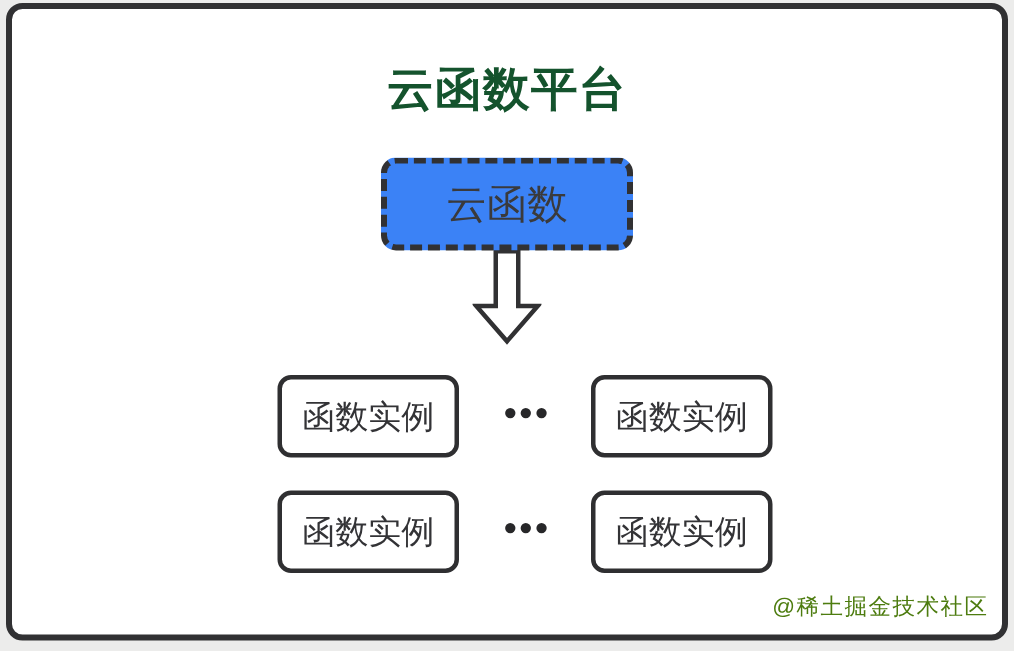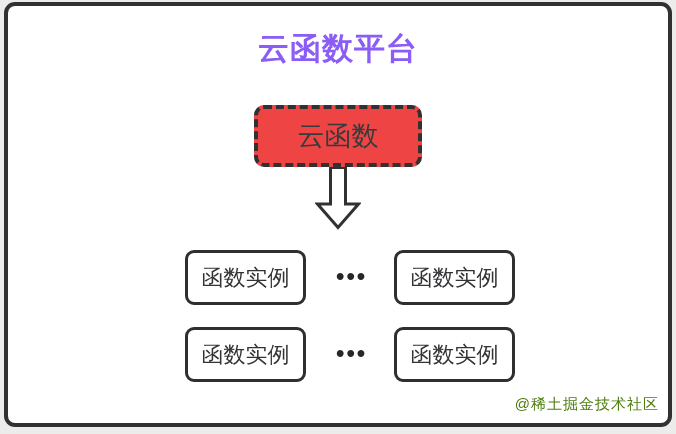--- a/index.html
+++ b/index.html
@@ -17,40 +17,40 @@
     top: 2px;
     width: 668px;
     height: 425px;
     box-sizing: border-box;
     border: 4px solid #313133;
     border-radius: 11px;
     background: #ffffff;
   }
   .title {
     position: absolute;
-    top: 22px;
+    top: 33px;
     left: 0;
     width: 100%;
     text-align: center;
     font-size: 31px;
     font-weight: bold;
-    color: #8b5cf6;
+    color: #14532d;
     letter-spacing: 1px;
   }
   .dashed-box {
     position: absolute;
     top: 99px;
     left: 50%;
     transform: translateX(-50%);
     width: 168px;
     height: 62px;
     box-sizing: border-box;
     border: 4px dashed #313133;
     border-radius: 10px;
-    background: #ef4444;
+    background: #3b82f6;
     display: flex;
     align-items: center;
     justify-content: center;
     font-size: 27px;
     color: #3a3a3c;
     z-index: 2;
   }
   .arrow-wrap {
     position: absolute;
     top: 160px;

